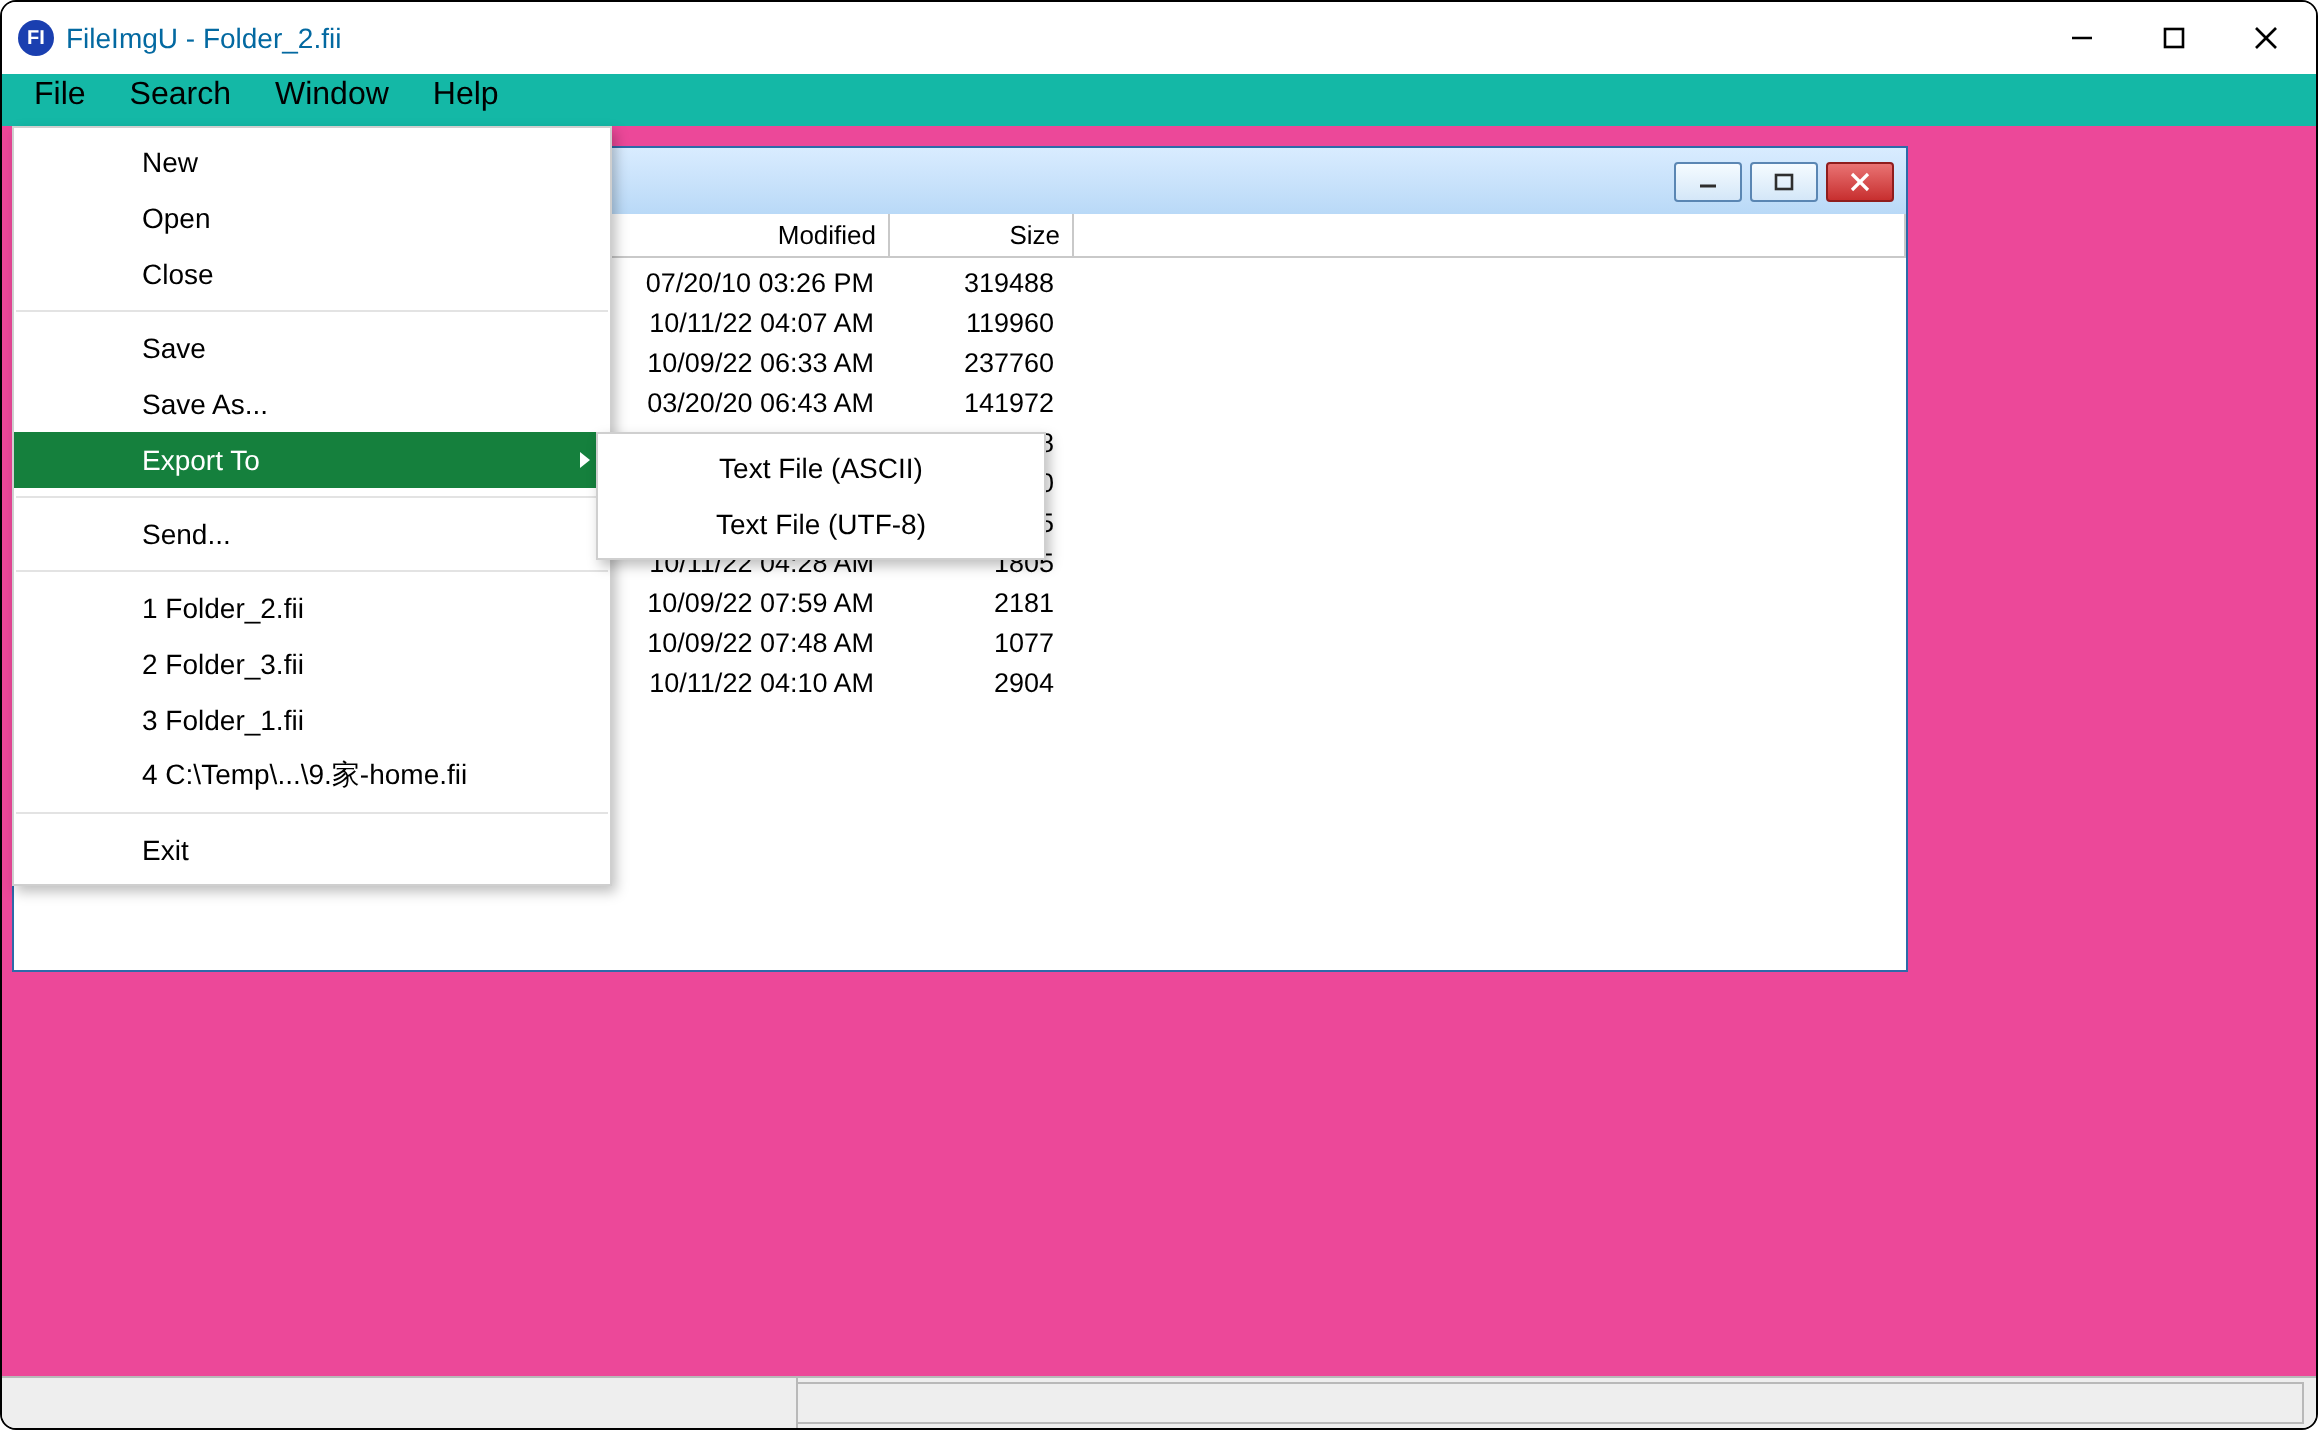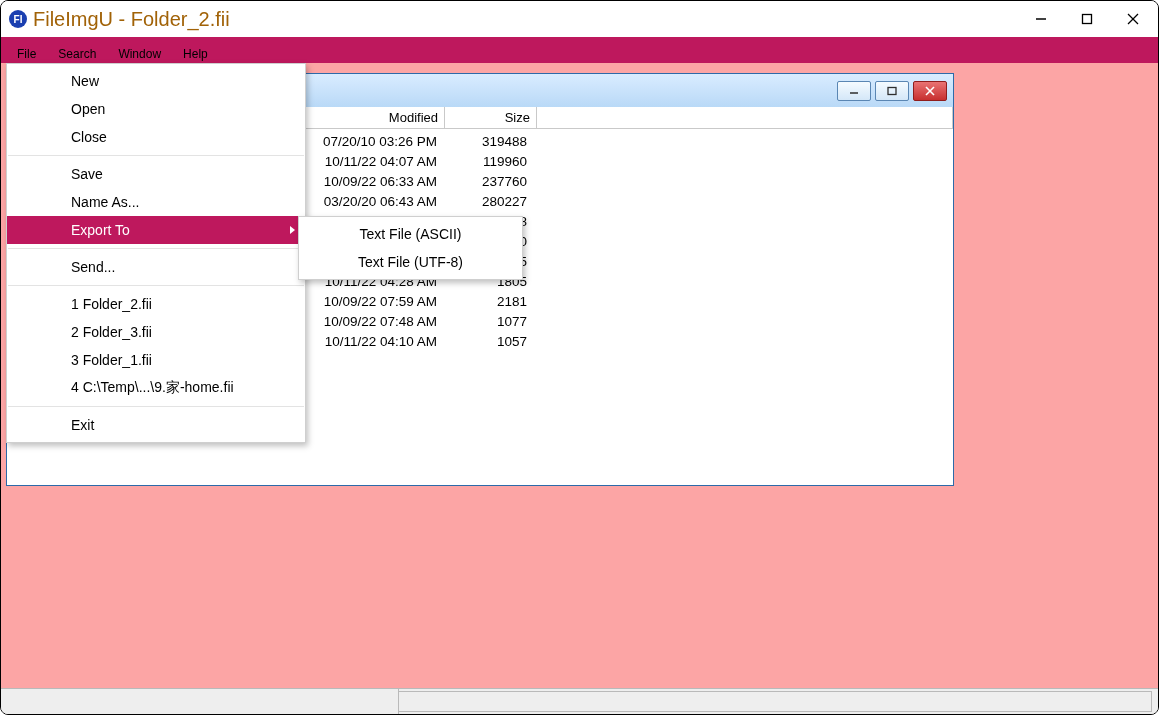--- a/index.html
+++ b/index.html
@@ -14,52 +14,52 @@
   .titlebar {
     height: 36px; display: flex; align-items: center; padding: 0 2px 0 8px;
     background: #fff;
   }
   .titlebar .app-icon {
     width: 18px; height: 18px; border-radius: 50%;
     background: #1a3fb0; color: #fff; font-size: 10px; font-weight: bold;
     display: inline-flex; align-items: center; justify-content: center;
     margin-right: 6px;
   }
-  .titlebar .title { font-size: 20px; color: #a16207; }
+  .titlebar .title { font-size: 14px; color: #0369a1; }
   .titlebar .spacer { flex: 1; }
   .winbtn {
     width: 46px; height: 32px; display: inline-flex; align-items: center; justify-content: center;
     cursor: default;
   }
   .winbtn svg { stroke: #000; fill: none; }
 
   .menubar {
-    height: 26px; display: flex; align-items: flex-end; gap: 2px;
-    padding: 0 6px; font-size: 12px; background: #be185d;
+    height: 26px; display: flex; align-items: flex-start; gap: 2px;
+    padding: 0 6px; font-size: 16px; background: #14b8a6;
   }
   .menubar .mitem { padding: 2px 10px; cursor: default; }
 
   .client {
-    flex: 1; background: #fca5a5; position: relative;
+    flex: 1; background: #ec4899; position: relative;
   }
 
   
   .dropdown {
     position: absolute; left: 5px; top: 62px; 
     width: 300px; background: #fff; border: 1px solid #cfcfcf;
     box-shadow: 2px 3px 6px rgba(0,0,0,.25);
     z-index: 30; padding: 3px 0;
   }
   .dropdown .di {
     height: 28px; display: flex; align-items: center;
     padding: 0 16px 0 64px; font-size: 14px; color: #000;
     position: relative; white-space: nowrap; cursor: default;
   }
   .dropdown .sep { height: 1px; margin: 4px 1px; background: #e3e3e3; }
-  .dropdown .di.hl { background: #be185d; color: #fff; align-items: center; }
+  .dropdown .di.hl { background: #15803d; color: #fff; align-items: center; }
   .dropdown .di .sub-arrow {
     position: absolute; right: 10px; top: 50%; transform: translateY(-50%);
     width: 0; height: 0; border-left: 5px solid currentColor;
     border-top: 4px solid transparent; border-bottom: 4px solid transparent;
   }
 
   
   .submenu {
     position: absolute; left: 297px; top: 215px;
     width: 225px; background: #fff; border: 1px solid #cfcfcf;
@@ -241,21 +241,21 @@
             <div class="c-v"></div>
             <div class="c-a">A</div>
             <div class="c-mod">10/09/22 06:33 AM</div>
             <div class="c-size">237760</div>
           </div>
           <div class="row">
             <div class="c-name">ileimgu.exe</div>
             <div class="c-v">1..</div>
             <div class="c-a">A</div>
             <div class="c-mod">03/20/20 06:43 AM</div>
-            <div class="c-size">280227</div>
+            <div class="c-size">141972</div>
           </div>
           <div class="row">
             <div class="c-name"></div>
             <div class="c-v"></div>
             <div class="c-a">A</div>
             <div class="c-mod">10/11/22 04:07 AM</div>
             <div class="c-size">127828</div>
           </div>
           <div class="row">
             <div class="c-name"></div>
@@ -290,39 +290,39 @@
             <div class="c-v"></div>
             <div class="c-a">A</div>
             <div class="c-mod">10/09/22 07:48 AM</div>
             <div class="c-size">1077</div>
           </div>
           <div class="row">
             <div class="c-name">update.txt</div>
             <div class="c-v"></div>
             <div class="c-a">A</div>
             <div class="c-mod">10/11/22 04:10 AM</div>
-            <div class="c-size">1057</div>
+            <div class="c-size">2904</div>
           </div>
         </div>
     </div>
 
   </div>
 
   <div class="statusbar">
     <div class="status-left"></div>
     <div class="status-right"></div>
   </div>
 
   <div class="dropdown">
     <div class="di">New</div>
     <div class="di">Open</div>
     <div class="di">Close</div>
     <div class="sep"></div>
     <div class="di">Save</div>
-    <div class="di">Name As...</div>
+    <div class="di">Save As...</div>
     <div class="di hl">
       <span>Export To</span>
       <span class="sub-arrow"></span>
     </div>
     <div class="sep"></div>
     <div class="di">Send...</div>
     <div class="sep"></div>
     <div class="di">1 Folder_2.fii</div>
     <div class="di">2 Folder_3.fii</div>
     <div class="di">3 Folder_1.fii</div>

